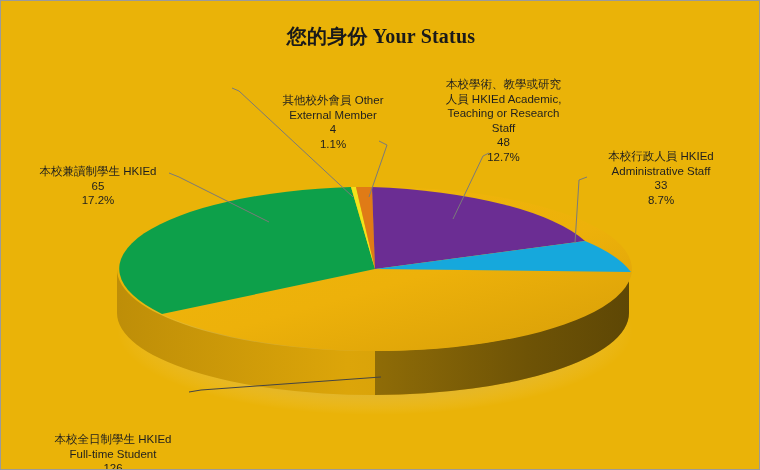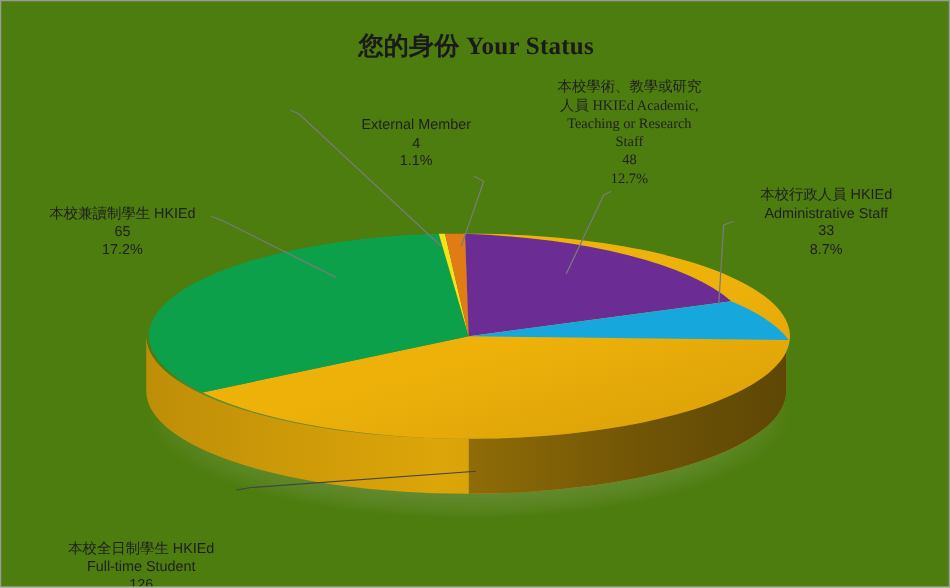--- a/index.html
+++ b/index.html
@@ -5,21 +5,21 @@
   html, body {
     margin: 0;
     padding: 0;
     background: #ffffff;
   }
   #chart-frame {
     position: relative;
     width: 760px;
     height: 470px;
     box-sizing: border-box;
-    background: #4d7c0f;
+    background: #eab308;
     border: 1px solid #9a9a9a;
     overflow: hidden;
     font-family: "Liberation Sans", sans-serif;
   }
   #chart-title {
     position: absolute;
     left: 0;
     top: 22px;
     width: 760px;
     text-align: center;
@@ -42,21 +42,21 @@
     color: #1f1f1f;
     text-align: center;
     white-space: normal;
   }
   .dlabel .nm { display: block; }
   .dlabel .vl { display: block; }
   .dlabel .pc { display: block; }
 
   #lbl-teacher   { left: 62px;  top: 78px;  width: 180px; }
   #lbl-external  { left: 262px; top: 92px;  width: 140px; }
-  #lbl-academic  { left: 420px; top: 62px;  width: 165px; font-family: Liberation Serif, serif; }
+  #lbl-academic  { left: 420px; top: 76px;  width: 165px; }
   #lbl-admin     { left: 570px; top: 148px; width: 180px; }
   #lbl-parttime  { left: 8px;   top: 163px; width: 178px; }
   #lbl-fulltime  { left: 18px;  top: 383px; width: 188px; margin-top: 48px; }
 </style>
 </head>
 <body>
 
 <div id="chart-frame">
 
   <div id="chart-title">您的身份 Your Status</div>
@@ -131,20 +131,21 @@
     <polyline points="231,87 238,90 352,196" fill="none" stroke="#7a7a7a" stroke-width="1"></polyline>
     <polyline points="378,140 386,144 368,196" fill="none" stroke="#7a7a7a" stroke-width="1"></polyline>
     <polyline points="488,152 482,155 452,218" fill="none" stroke="#7a7a7a" stroke-width="1"></polyline>
     <polyline points="586,176 578,179 574,242" fill="none" stroke="#7a7a7a" stroke-width="1"></polyline>
     <polyline points="168,172 178,176 268,221" fill="none" stroke="#7a7a7a" stroke-width="1"></polyline>
     <polyline points="188,391 200,389 380,376" fill="none" stroke="#444444" stroke-width="1"></polyline>
   </svg>
 
 
   <div class="dlabel" id="lbl-external">
+    <span class="nm">其他校外會員 Other</span>
     <span class="nm">External Member</span>
     <span class="vl">4</span>
     <span class="pc">1.1%</span>
   </div>
 
   <div class="dlabel" id="lbl-academic">
     <span class="nm">本校學術、教學或研究</span>
     <span class="nm">人員 HKIEd Academic,</span>
     <span class="nm">Teaching or Research</span>
     <span class="nm">Staff</span>

